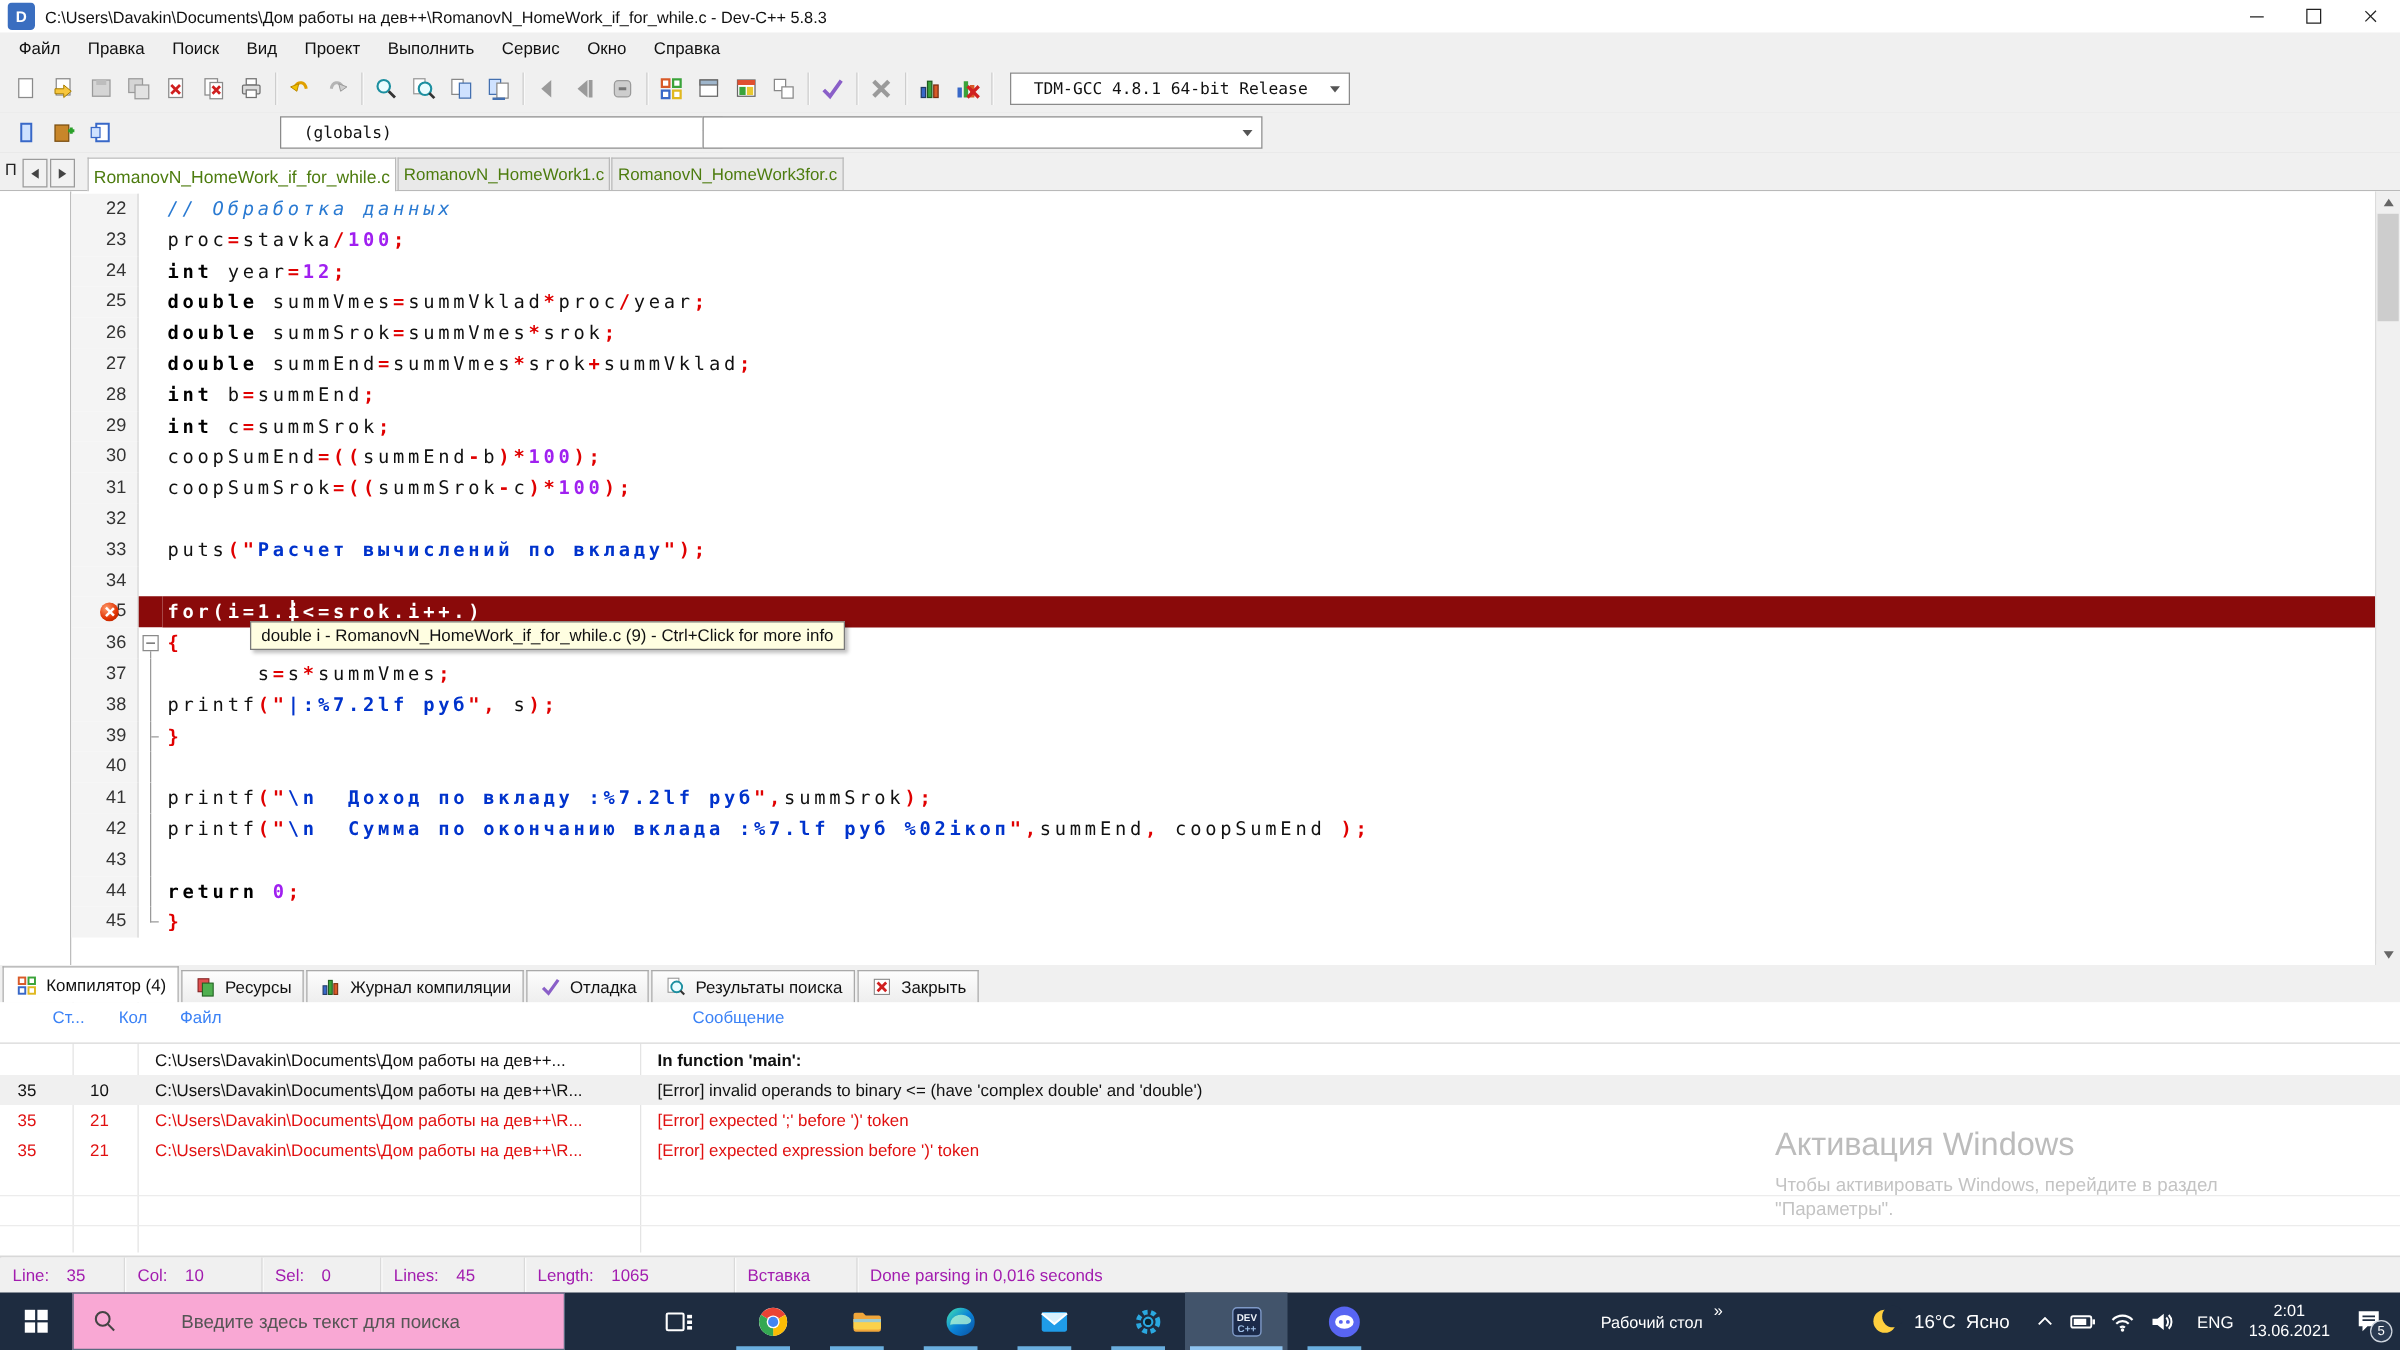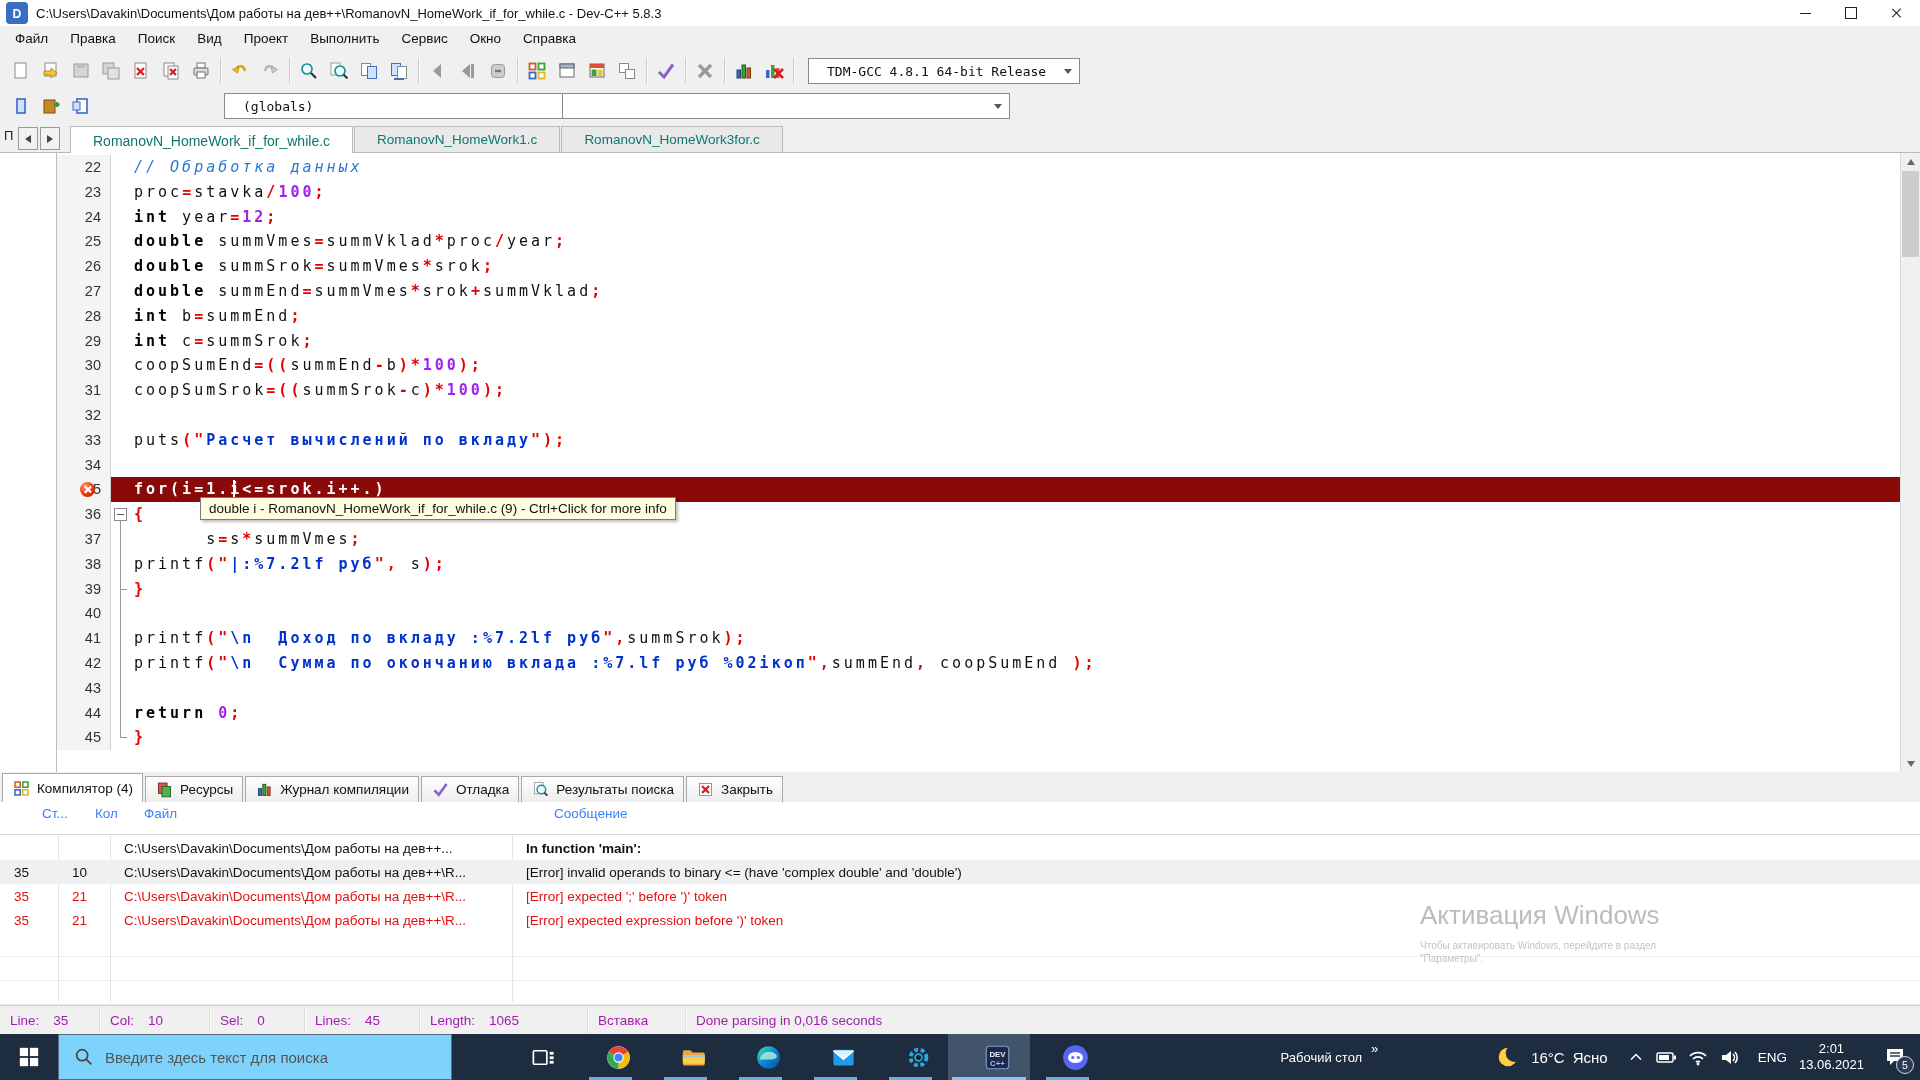--- a/index.html
+++ b/index.html
@@ -38,21 +38,21 @@
   .ddl-empty{position:absolute;left:562px;width:428px;}
 
   
   .tabrow{position:absolute;top:122px;left:0;right:0;height:30px;background:#f0f0f0;border-bottom:1px solid #b9b9b9;}
   .panel-tab{position:absolute;left:4px;top:6px;font-size:13px;color:#222;}
   .tab-arrows{position:absolute;left:18px;top:5px;display:flex;}
   .arr-btn{width:18px;height:21px;background:#f2f2f2;border:1px solid #9a9a9a;display:flex;align-items:center;justify-content:center;margin-right:2px;}
   .tri-l{width:0;height:0;border-top:4px solid transparent;border-bottom:4px solid transparent;border-right:6px solid #444;}
   .tri-r{width:0;height:0;border-top:4px solid transparent;border-bottom:4px solid transparent;border-left:6px solid #444;}
   .ftabs{position:absolute;left:70px;top:4px;display:flex;height:26px;}
-  .ftab{padding:0 22px;font-size:13.5px;color:#0f766e;background:#e9e9e9;border:1px solid #b9b9b9;border-bottom:none;display:flex;align-items:center;margin-right:1px;}
+  .ftab{padding:0 4px;font-size:13.5px;color:#4d7c0f;background:#e9e9e9;border:1px solid #b9b9b9;border-bottom:none;display:flex;align-items:center;margin-right:1px;}
   .ftab.active{background:#fff;height:27px;font-size:14px;}
 
   
   .editor{position:absolute;top:153px;left:0;height:619px;right:0;background:#fff;overflow:hidden;}
   .lstrip{position:absolute;left:0;top:0;bottom:0;width:56px;background:#fff;border-right:1px solid #bdbdbd;}
   .rows{position:absolute;left:57px;top:2px;right:19px;}
   .code-row{display:flex;height:24.8px;line-height:24.8px;}
   .gut{width:54px;background:#f4f4f4;border-right:1px solid #cfcfcf;text-align:right;padding-right:9px;
        font-size:14.5px;color:#333;position:relative;flex:0 0 auto;box-sizing:border-box;}
   .err-ball{position:absolute;left:23px;top:5px;width:15px;height:15px;border-radius:50%;
@@ -109,26 +109,26 @@
 
   
   .statusbar{position:absolute;top:1005px;left:0;right:0;height:29px;background:#f0f0f0;border-top:1px solid #cfcfcf;
              display:flex;align-items:center;font-size:13.5px;color:#a21caf;}
   .st-sec{height:100%;display:flex;align-items:center;padding-left:10px;border-right:1px solid #dadada;box-shadow:1px 0 0 #fbfbfb;box-sizing:border-box;}
   .st-sec b{font-weight:normal;margin-right:14px;}
 
   
   .watermark{position:absolute;left:1420px;top:900px;color:#b9b9b9;z-index:5;}
   .wm-title{font-size:26px;opacity:.95;}
-  .wm-sub{font-size:10px;margin-top:9px;opacity:.9;color:#bdbdbd;}
+  .wm-sub{font-size:15px;margin-top:9px;opacity:.9;color:#bdbdbd;}
 
   
   .taskbar{position:absolute;top:1034px;left:0;right:0;height:46px;background:#1e2c40;display:flex;align-items:stretch;}
   .tb-start{width:58px;display:flex;align-items:center;justify-content:center;}
-  .tb-search{width:394px;background:#7dd3fc;display:flex;align-items:center;border:1px solid #5a6a80;box-sizing:border-box;}
+  .tb-search{width:394px;background:#f9a8d4;display:flex;align-items:center;border:1px solid #5a6a80;box-sizing:border-box;gap:40px;}
   .tb-search .ic{width:22px;height:22px;margin:0 10px 0 14px;}
   .tb-search-text{font-size:15px;color:#555;}
   .tb-apps{display:flex;align-items:stretch;margin-left:46px;}
   .tb-app{width:59px;display:flex;align-items:center;justify-content:center;position:relative;padding-left:16px;}
   .tb-app .ic{width:27px;height:27px;}
   .tb-app .runline{position:absolute;bottom:0;left:16px;right:16px;height:3px;background:#6aaede;}
   .tb-app.active{background:#42546b;width:66px;}
   .tb-app.active .runline{left:4px;right:4px;background:#8fc3ef;}
   .tb-right{margin-left:auto;display:flex;align-items:center;color:#fff;}
   .desk-label{font-size:13px;margin-right:8px;position:relative;padding-right:16px;}

